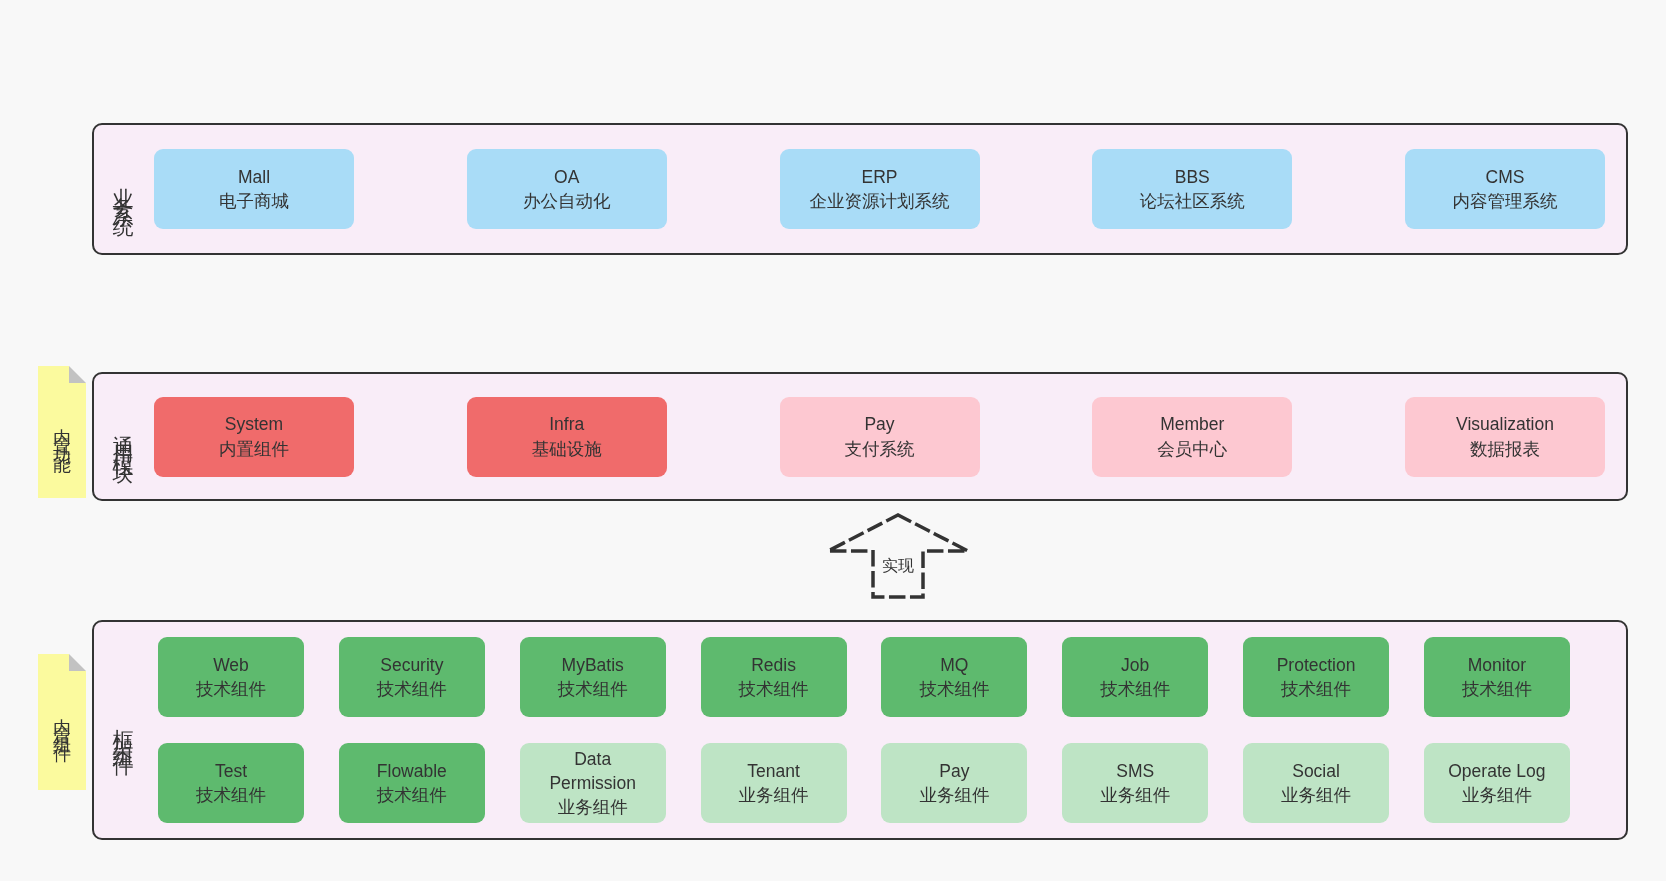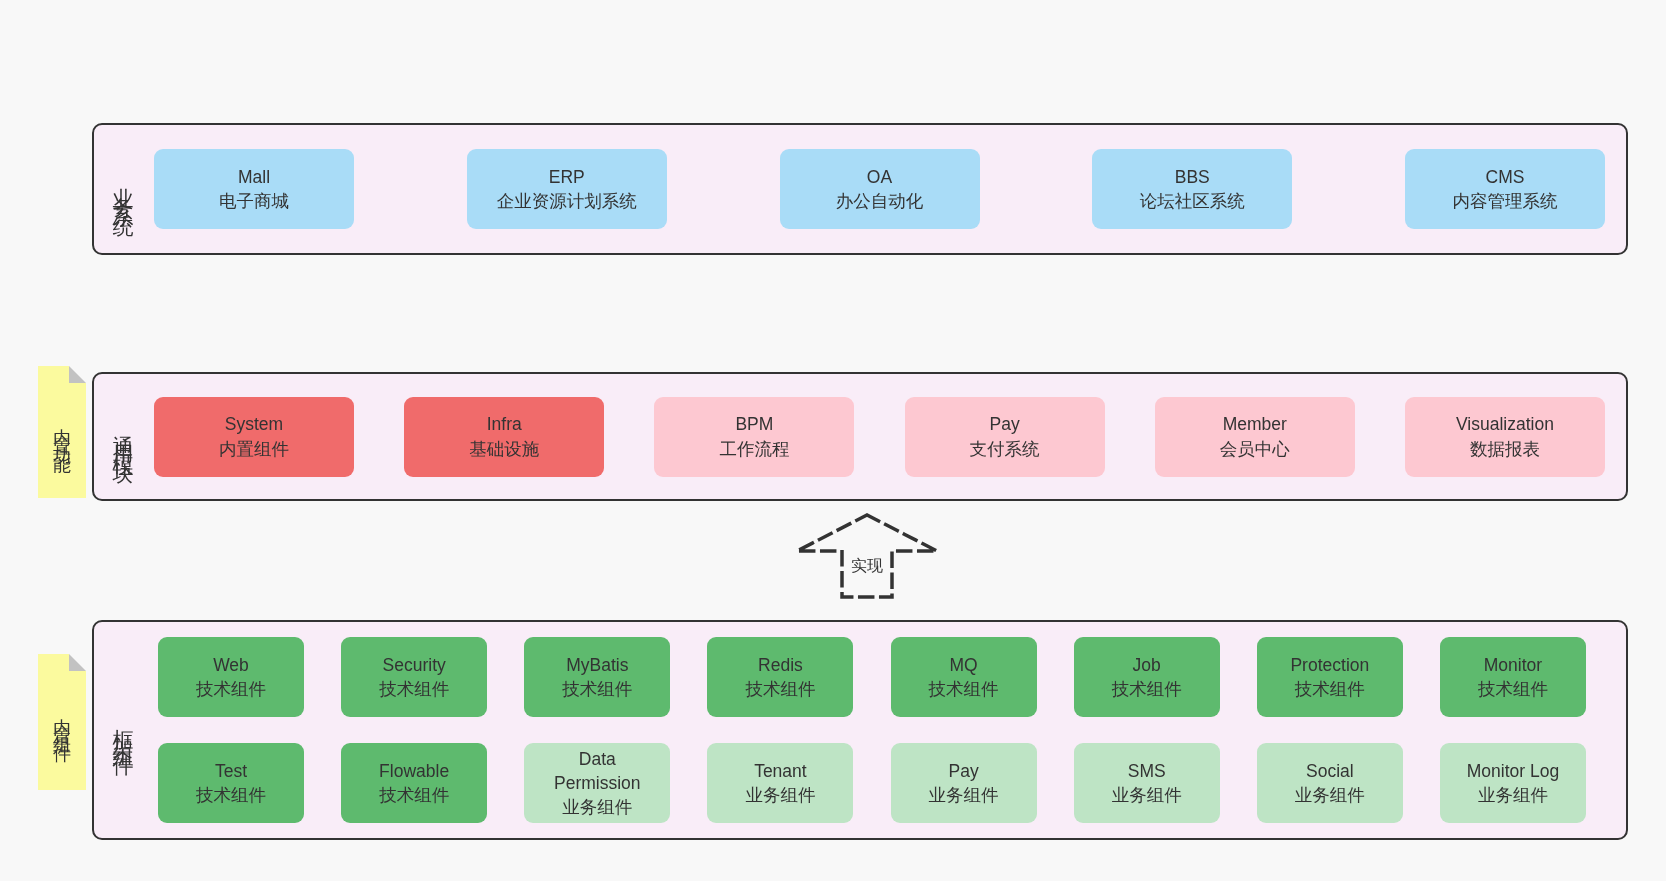--- a/index.html
+++ b/index.html
@@ -15,21 +15,21 @@
 
   .band-label { position:absolute; left:0; top:0; bottom:0; width:58px;
                 display:flex; align-items:center; justify-content:center;
                 writing-mode:vertical-rl; text-orientation:upright;
                 font-size:21px; letter-spacing:9px; color:var(--c-text,#333); }
 
   .rows { position:absolute; left:0; right:0; top:0; bottom:0;
           display:flex; flex-direction:column; justify-content:center; gap:26px; }
   .row  { display:flex; justify-content:space-between; }
   #band-business .row, #band-modules .row { padding-left:60px; padding-right:21px; }
-  #band-components .row { padding-left:64px; padding-right:40px; }
+  #band-components .row { padding-left:64px; padding-right:56px; }
 
   
   .box { height:80px; border-radius:9px; box-sizing:border-box;
          display:flex; flex-direction:column; align-items:center; justify-content:center;
          text-align:center; font-size:17.5px; line-height:1.38; padding:4px 6px; }
   .box.w200 { width:200px; }
   .box.w146 { width:146px; }
   .box.w146 .name { max-width:118px; }
   .variant-blue        { background:var(--c-blue,#a9dcf7);text-align:right; }
   .variant-red         { background:var(--c-red,#f06b6b); }
@@ -44,21 +44,21 @@
             border-style:solid; border-width:0 17px 17px 0;
             border-color:var(--c-page,#f8f8f8) var(--c-page,#f8f8f8) #c2c2c2 #c2c2c2; }
   #sticky-modules    { top:366px; height:132px; }
   #sticky-components { top:654px; height:136px; }
   .sticky-text { writing-mode:vertical-rl; text-orientation:upright;
                  font-size:18px; letter-spacing:9px; color:var(--c-text,#333); }
 
   
   .arrow { position:absolute; width:150px; height:88px; }
   #arrow-build     { left:802px; top:264px; }
-  #arrow-implement { left:792px; top:512px; }
+  #arrow-implement { left:823px; top:512px; }
   .arrow svg { display:block; }
   .arrow polygon { fill:none; stroke:var(--c-border,#333); stroke-width:3.5;
                    stroke-dasharray:13 8; stroke-linecap:square; }
   .arrow-label { position:absolute; left:50%; top:44px; transform:translateX(-50%);
                  background:var(--c-page,#f8f8f8); padding:0 3px; font-size:16px;
                  color:var(--c-text,#333); white-space:nowrap; }
 </style>
 </head>
 <body>
 
@@ -66,26 +66,26 @@
 
   <section class="band" id="band-business">
     <div class="band-label">业务系统</div>
     <div class="rows">
       <div class="row">
           <div class="box w200 variant-blue">
             <div class="name">Mall</div>
             <div class="sub">电子商城</div>
           </div>
           <div class="box w200 variant-blue">
+            <div class="name">OA</div>
+            <div class="sub">办公自动化</div>
+          </div>
+          <div class="box w200 variant-blue">
             <div class="name">ERP</div>
             <div class="sub">企业资源计划系统</div>
-          </div>
-          <div class="box w200 variant-blue">
-            <div class="name">OA</div>
-            <div class="sub">办公自动化</div>
           </div>
           <div class="box w200 variant-blue">
             <div class="name">BBS</div>
             <div class="sub">论坛社区系统</div>
           </div>
           <div class="box w200 variant-blue">
             <div class="name">CMS</div>
             <div class="sub">内容管理系统</div>
           </div>
         </div>
@@ -101,24 +101,20 @@
     <div class="band-label">通用模块</div>
     <div class="rows">
       <div class="row">
           <div class="box w200 variant-red">
             <div class="name">System</div>
             <div class="sub">内置组件</div>
           </div>
           <div class="box w200 variant-red">
             <div class="name">Infra</div>
             <div class="sub">基础设施</div>
-          </div>
-          <div class="box w200 variant-pink">
-            <div class="name">BPM</div>
-            <div class="sub">工作流程</div>
           </div>
           <div class="box w200 variant-pink">
             <div class="name">Pay</div>
             <div class="sub">支付系统</div>
           </div>
           <div class="box w200 variant-pink">
             <div class="name">Member</div>
             <div class="sub">会员中心</div>
           </div>
           <div class="box w200 variant-pink">
@@ -200,20 +196,20 @@
           </div>
           <div class="box w146 variant-green-light">
             <div class="name">SMS</div>
             <div class="sub">业务组件</div>
           </div>
           <div class="box w146 variant-green-light">
             <div class="name">Social</div>
             <div class="sub">业务组件</div>
           </div>
           <div class="box w146 variant-green-light">
-            <div class="name">Monitor Log</div>
+            <div class="name">Operate Log</div>
             <div class="sub">业务组件</div>
           </div>
         </div>
     </div>
   </section>
 
 </div>
 
 </body></html>

